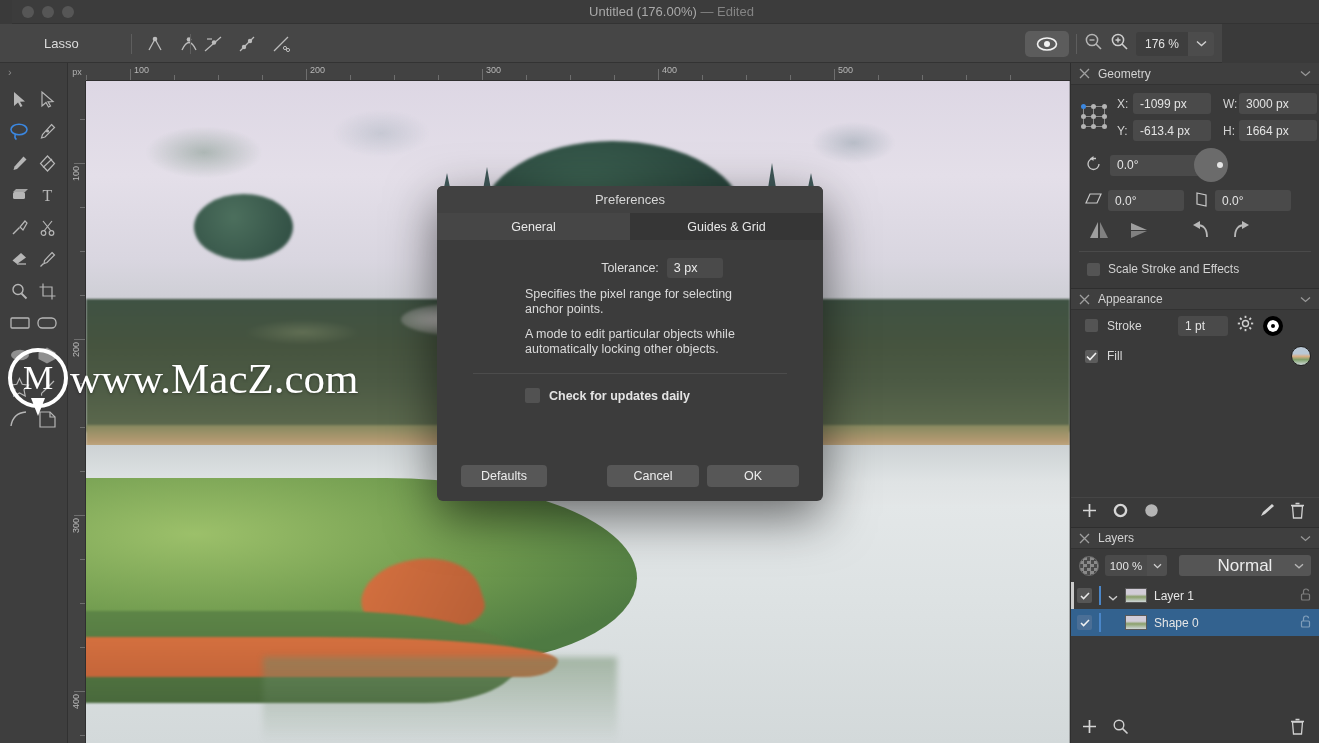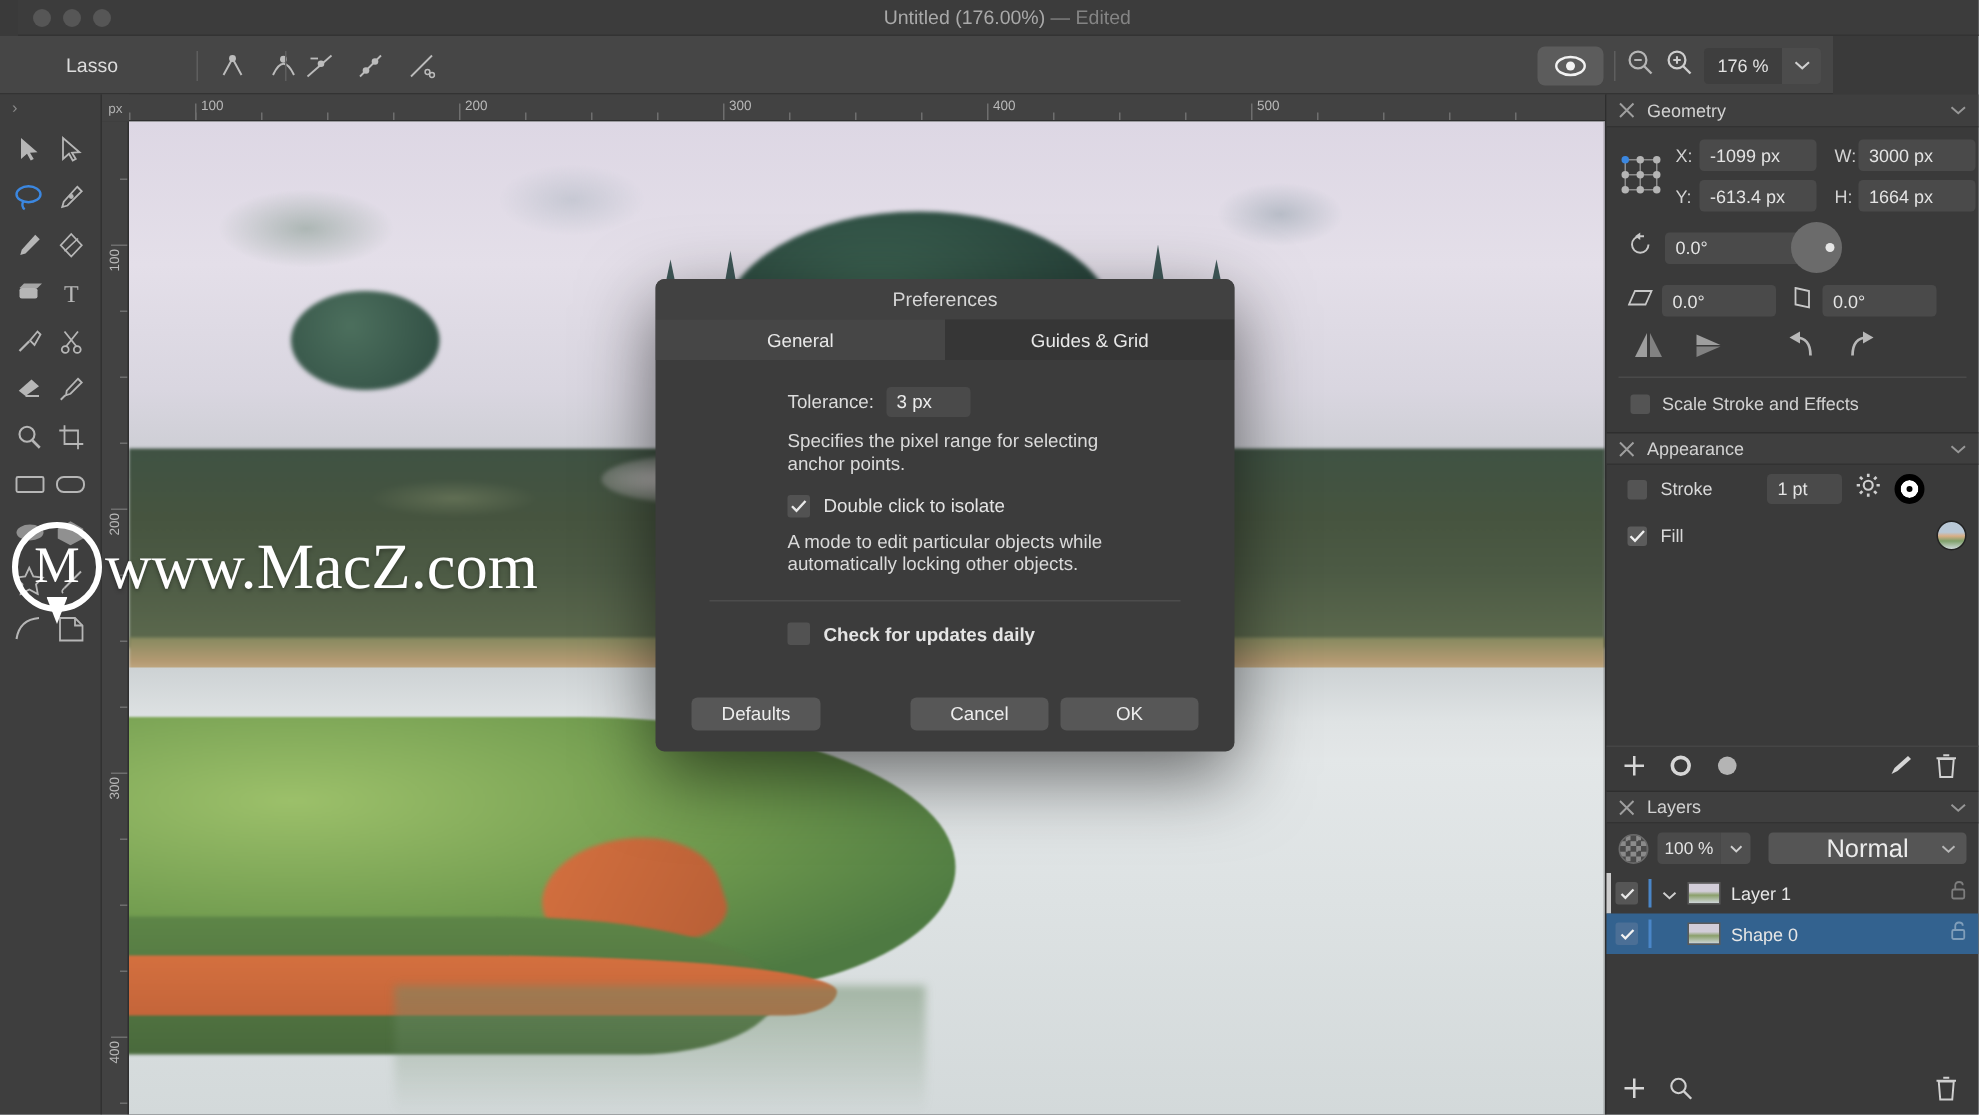--- a/index.html
+++ b/index.html
@@ -378,21 +378,21 @@
     display:flex; align-items:center; justify-content:center;
     font-size:13px; color:#d6d6d6;
   }
   .dlg-tabs { display:flex; height:27px; }
   .dlg-tab {
     flex:1; display:flex; align-items:center; justify-content:center;
     font-size:12.5px; color:#e8e8e8; background:#363636;
   }
   .dlg-tab.active { background:#464646; }
   .dlg-body { padding:18px 24px 0 24px; }
-  .tol-row { display:flex; align-items:center; gap:8px; margin-left:64px; }
+  .tol-row { display:flex; align-items:center; gap:8px; margin-left:64px;justify-content:center; }
   .tol-lbl { font-size:12.5px; color:#dcdcdc; }
   .tol-field {
     width:56px; height:20px; background:#4a4a4a; border-radius:3px;
     display:flex; align-items:center; padding:0 7px;
     font-size:12.5px; color:#ececec;
   }
   .dlg-desc {
     font-size:12.5px; color:#dadada; line-height:1.22;
     margin:9px 0 0 64px; max-width:230px;
   }
@@ -1035,28 +1035,20 @@
       <div class="dlg-tab active">General</div>
       <div class="dlg-tab">Guides &amp; Grid</div>
     </div>
     <div class="dlg-body">
       <div class="tol-row">
         <span class="tol-lbl">Tolerance:</span>
         <span class="tol-field">3 px</span>
       </div>
       <div class="dlg-desc">Specifies the pixel range for selecting anchor points.</div>
 
-      <div class="dlg-chk-row">
-        <span class="dlg-chk">
-          <svg width="11" height="9" viewBox="0 0 11 9">
-              <path d="M1 4.5 L4 7.5 L10 1" stroke="#e8e8e8" stroke-width="1.6" fill="none"></path>
-            </svg>
-        </span>
-        <span class="dlg-chk-lbl">Double click to isolate</span>
-      </div>
       <div class="dlg-desc">A mode to edit particular objects while automatically locking other objects.</div>
 
       <div class="dlg-div"></div>
 
       <div class="dlg-chk-row" style="margin-top:14px;font-weight:bold;">
         <span class="dlg-chk"></span>
         <span class="dlg-chk-lbl">Check for updates daily</span>
       </div>
     </div>
     <div class="dlg-btns">

